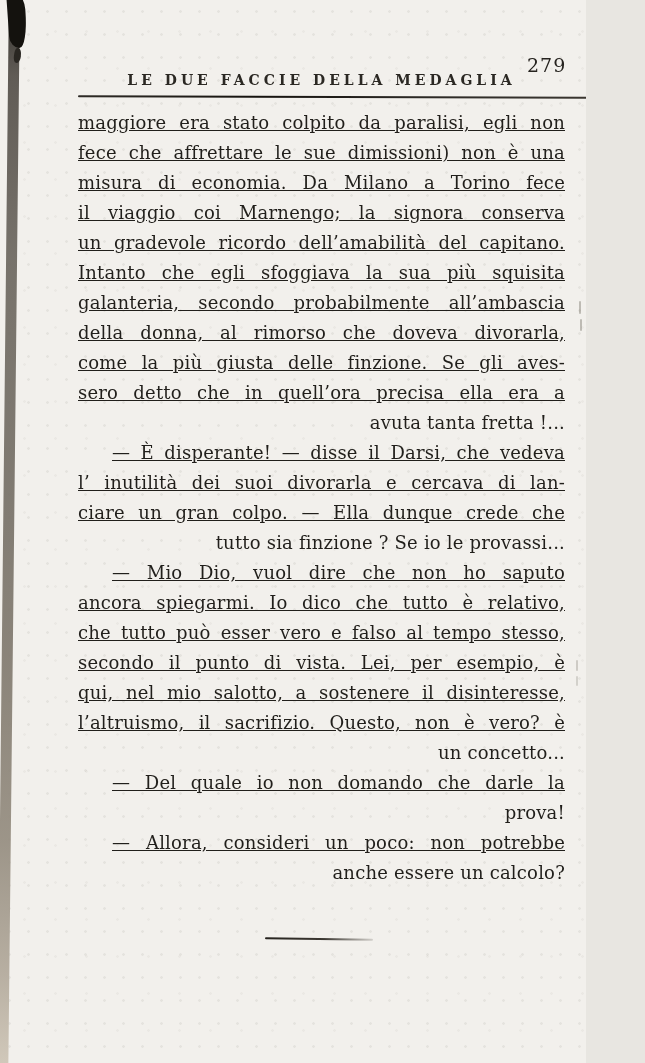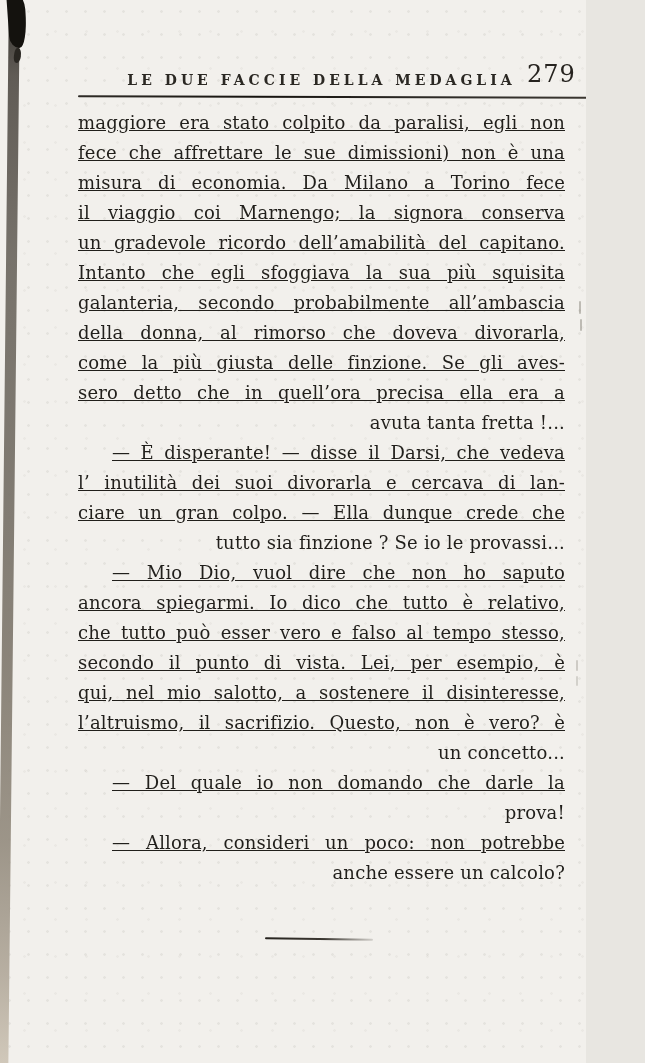--- a/index.html
+++ b/index.html
@@ -66,25 +66,25 @@
     width: 487px;
     text-align: center;
     font-size: 14px;
     font-weight: 600;
     letter-spacing: 4px;
     color: #2b2823;
     white-space: nowrap;
   }
   .page-number {
     position: absolute;
-    top: 60px;
+    top: 54px;
     left: 527px;
     width: 38px;
     text-align: right;
-    font-size: 24px;
+    font-size: 19px;
     letter-spacing: 1px;
     color: #26231f;
   }
   .header-rule {
     position: absolute;
     top: 96px;
     left: 78px;
     width: 514px;
     height: 2.4px;
     background: linear-gradient(90deg, #2e2b26, #16130f 35%, #2b2824 65%, #3b3731);

